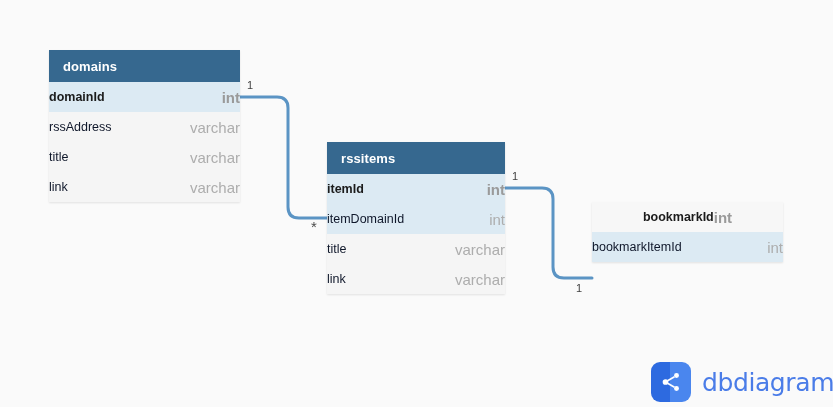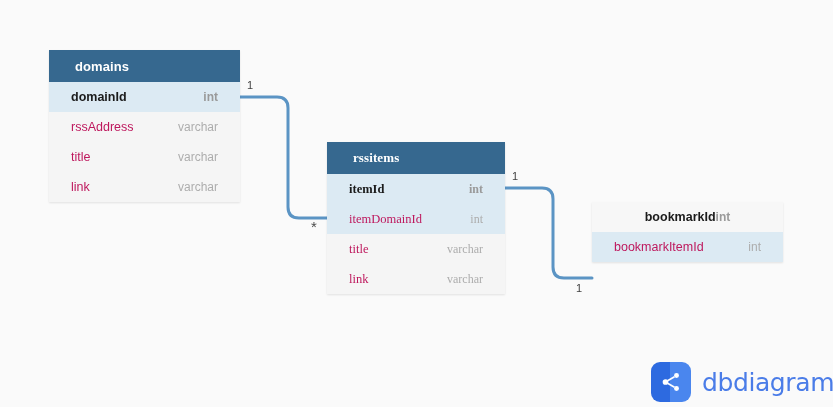--- a/index.html
+++ b/index.html
@@ -63,52 +63,52 @@
     overflow: hidden;
   }
   .table-header {
     height: 32px;
     background: #36688f;
     color: #ffffff;
     font-size: 13px;
     font-weight: bold;
     display: flex;
     align-items: center;
-    padding: 0 26px;
+    padding: 0 14px;
     letter-spacing: 0.1px;
     box-sizing: border-box;
   }
   .field-row {
     height: 30px;
     display: flex;
     align-items: center;
     justify-content: space-between;
-    padding: 0 22px;
+    padding: 0 0;
     box-sizing: border-box;
     font-size: 12.5px;
     background: #f5f5f5;
   }
   .field-row.highlight {
     background: #dceaf3;
   }
   .field-row.plain-white {
     background: #f7f7f7;
     justify-content: center;
   }
   .field-name {
-    color: #be185d;
+    color: #0f172a;
     white-space: nowrap;
   }
   .field-row.pk .field-name {
     color: #1b1b1b;
     font-weight: bold;
   }
   .field-type {
     color: #adadad;
-    font-size: 12px;
+    font-size: 15px;
     white-space: nowrap;
   }
   .field-row.pk .field-type {
     color: #9a9a9a;
     font-weight: bold;
   }
 
   
   #logo {
     position: absolute;
@@ -162,21 +162,21 @@
         </div>
         <div class="field-row">
           <span class="field-name">title</span>
           <span class="field-type">varchar</span>
         </div>
         <div class="field-row">
           <span class="field-name">link</span>
           <span class="field-type">varchar</span>
         </div>
       </div>
-      <div class="table" style="left: 327px; top: 142px; width: 178px; font-family: Liberation Serif, serif;">
+      <div class="table" style="left: 327px; top: 142px; width: 178px;">
         <div class="table-header">
           <span>rssitems</span>
         </div>
         <div class="field-row pk highlight">
           <span class="field-name">itemId</span>
           <span class="field-type">int</span>
         </div>
         <div class="field-row highlight">
           <span class="field-name">itemDomainId</span>
           <span class="field-type">int</span>

